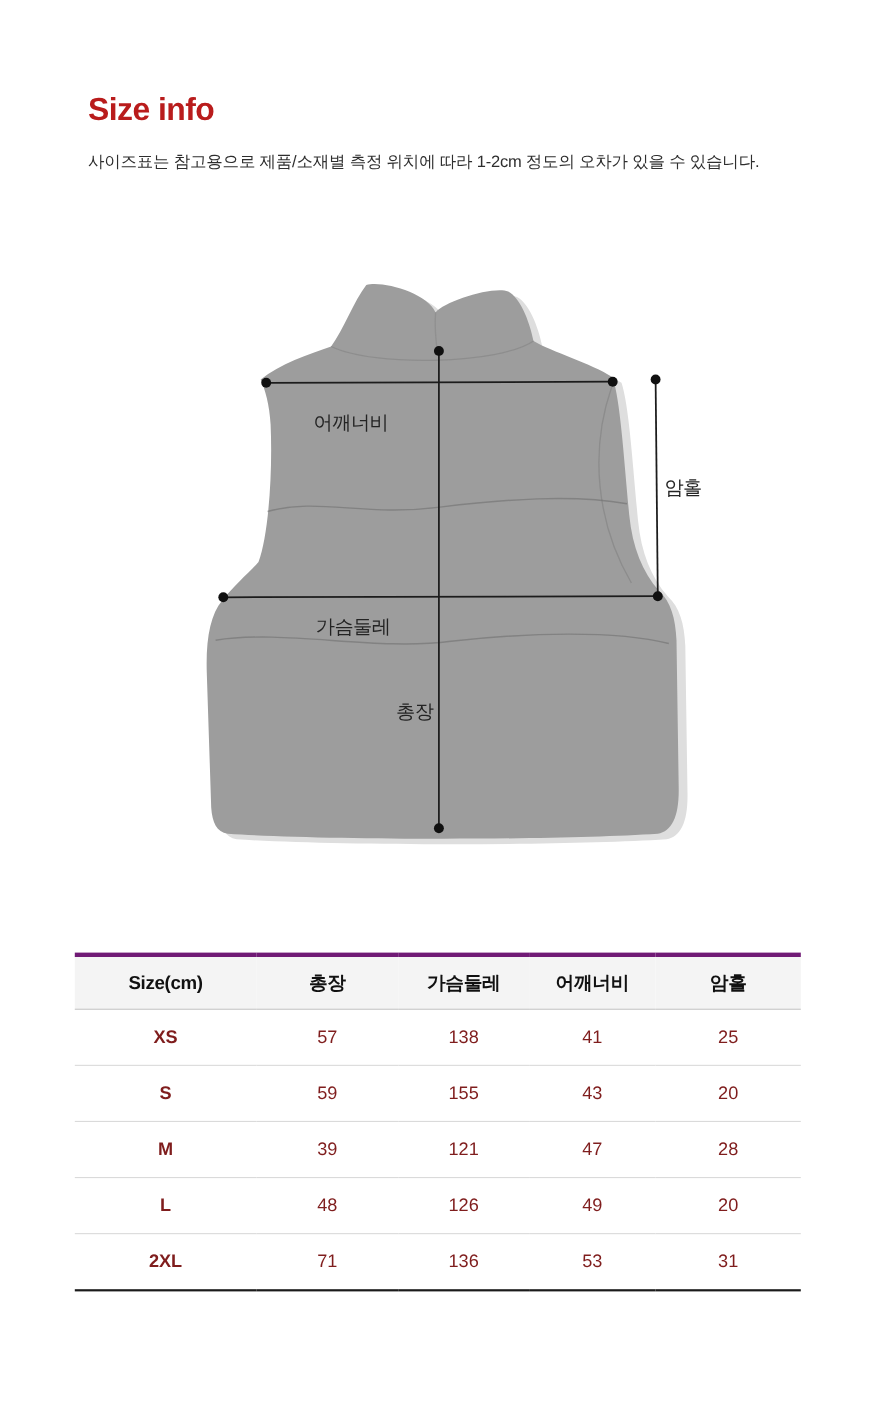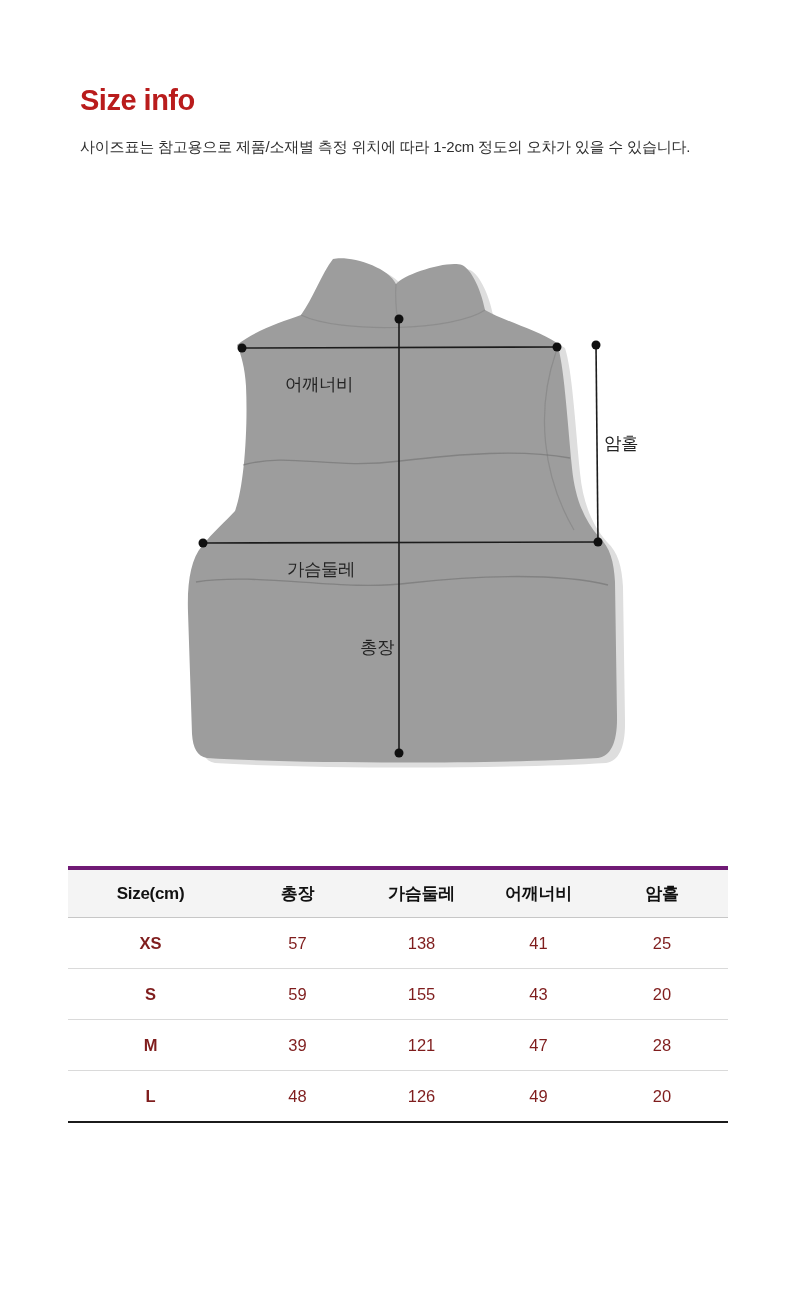--- a/index.html
+++ b/index.html
@@ -172,17 +172,24 @@
           <td>47</td>
           <td>28</td>
         </tr>
         <tr>
           <td class="size-cell">L</td>
           <td>48</td>
           <td>126</td>
           <td>49</td>
           <td>20</td>
         </tr>
+        <tr>
+          <td class="size-cell">2XL</td>
+          <td>71</td>
+          <td>136</td>
+          <td>53</td>
+          <td>31</td>
+        </tr>
       </tbody>
     </table>
   </div>
 
 </div>
 
 </body></html>

